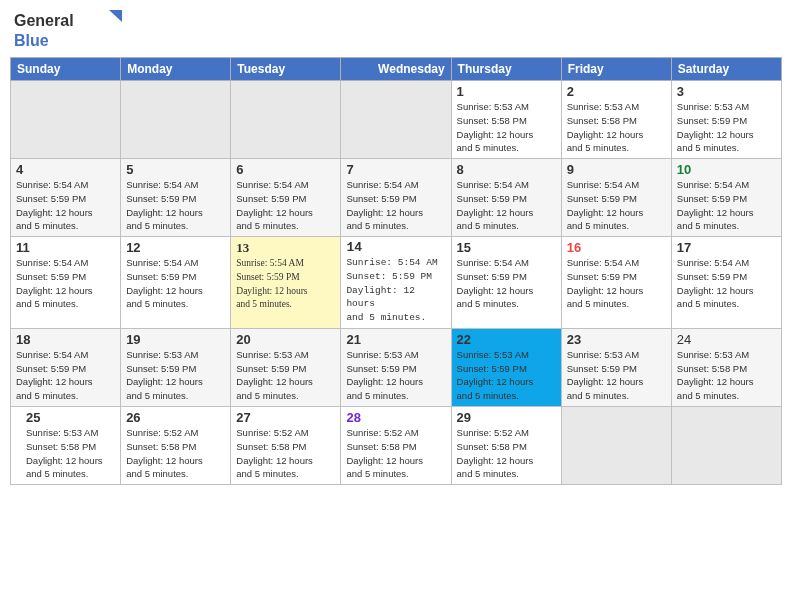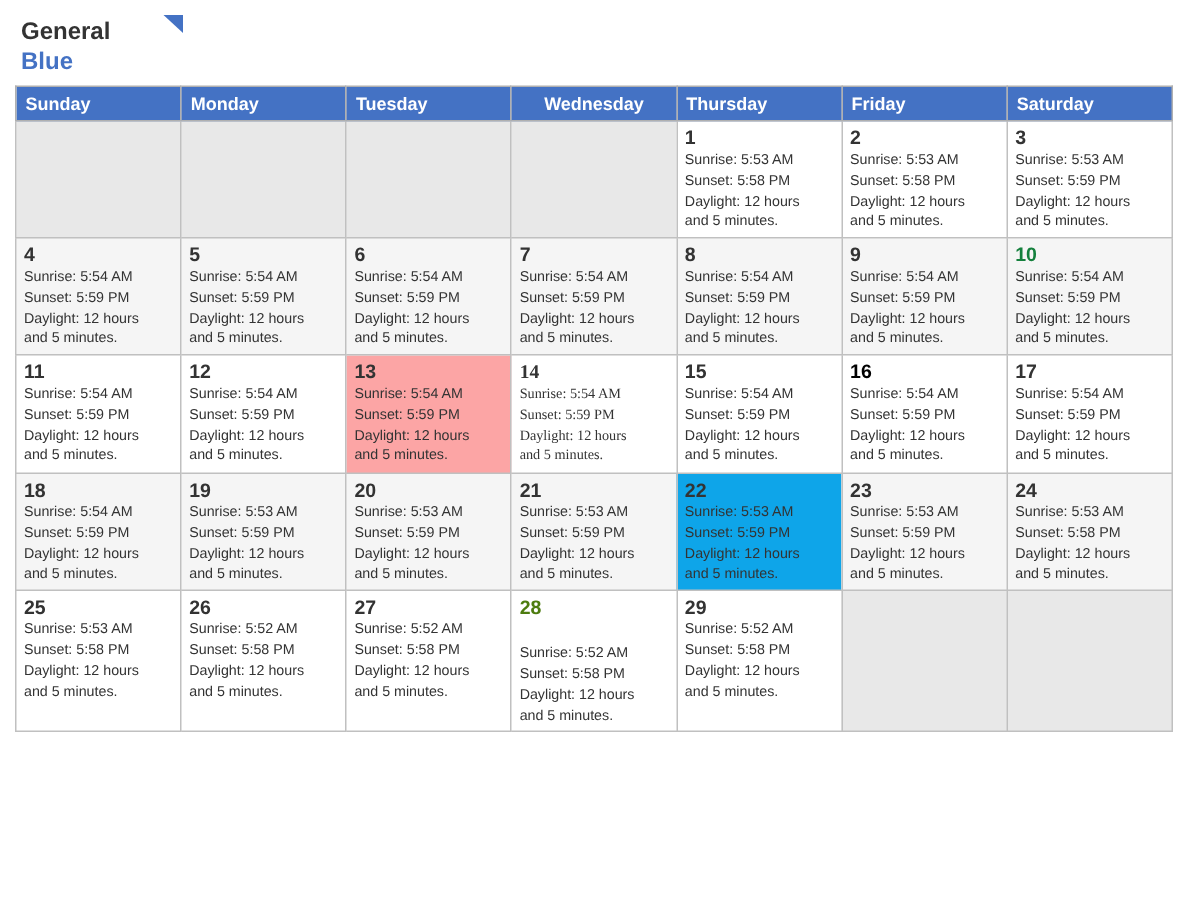--- a/index.html
+++ b/index.html
@@ -22,21 +22,21 @@
   </div>
 </div>
 
 <div style="padding: 0 10px;">
 <table style="width:100%; border-collapse:collapse;">
   <thead>
     <tr>
     <th style="background: rgb(68, 114, 196); color: rgb(255, 255, 255); text-align: left; padding: 4px 6px; font-size: 12px; border: 1px solid rgb(176, 176, 176); font-weight: bold; font-family: Arial;">Sunday</th>
           <th style="background: rgb(68, 114, 196); color: rgb(255, 255, 255); text-align: left; padding: 4px 6px; font-size: 12px; border: 1px solid rgb(176, 176, 176); font-weight: bold; font-family: Arial;">Monday</th>
           <th style="background: rgb(68, 114, 196); color: rgb(255, 255, 255); text-align: left; padding: 4px 6px; font-size: 12px; border: 1px solid rgb(176, 176, 176); font-weight: bold; font-family: Arial;">Tuesday</th>
-          <th style="background: rgb(68, 114, 196); color: rgb(255, 255, 255); text-align: center; padding: 4px 6px; font-size: 12px; border: 1px solid rgb(176, 176, 176); font-weight: bold; font-family: Arial;">Wednesday</th>
+          <th style="background: rgb(68, 114, 196); color: rgb(255, 255, 255); text-align: right; padding: 4px 6px; font-size: 12px; border: 1px solid rgb(176, 176, 176); font-weight: bold; font-family: Arial;">Wednesday</th>
           <th style="background: rgb(68, 114, 196); color: rgb(255, 255, 255); text-align: left; padding: 4px 6px; font-size: 12px; border: 1px solid rgb(176, 176, 176); font-weight: bold; font-family: Arial;">Thursday</th>
           <th style="background: rgb(68, 114, 196); color: rgb(255, 255, 255); text-align: left; padding: 4px 6px; font-size: 12px; border: 1px solid rgb(176, 176, 176); font-weight: bold; font-family: Arial;">Friday</th>
           <th style="background: rgb(68, 114, 196); color: rgb(255, 255, 255); text-align: left; padding: 4px 6px; font-size: 12px; border: 1px solid rgb(176, 176, 176); font-weight: bold; font-family: Arial;">Saturday</th>
         </tr>
   </thead>
   <tbody id="calendar-body">
   <tr>
           <td style="vertical-align: top; border: 1px solid rgb(192, 192, 192); padding: 3px 5px; width: 14.28%; font-size: 9.5px; color: rgb(51, 51, 51); background: rgb(232, 232, 232); height: 78px; font-family: Arial;"></td>
           <td style="vertical-align: top; border: 1px solid rgb(192, 192, 192); padding: 3px 5px; width: 14.28%; font-size: 9.5px; color: rgb(51, 51, 51); background: rgb(232, 232, 232); height: 78px; font-family: Arial;"></td>
           <td style="vertical-align: top; border: 1px solid rgb(192, 192, 192); padding: 3px 5px; width: 14.28%; font-size: 9.5px; color: rgb(51, 51, 51); background: rgb(232, 232, 232); height: 78px; font-family: Arial;"></td>
@@ -122,43 +122,43 @@
 Daylight: 12 hours
 and 5 minutes.</div>
           </td>
           <td style="vertical-align: top; border: 1px solid rgb(192, 192, 192); padding: 3px 5px; width: 14.28%; font-size: 9.5px; color: rgb(51, 51, 51); background: rgb(255, 255, 255); height: 78px; font-family: Arial;">
             <span style="font-size: 13px; font-weight: bold; color: rgb(51, 51, 51); display: block; margin-bottom: 1px;">12</span>
             <div style="font-size: 9.5px; line-height: 1.45; color: rgb(51, 51, 51); white-space: pre-line;">Sunrise: 5:54 AM
 Sunset: 5:59 PM
 Daylight: 12 hours
 and 5 minutes.</div>
           </td>
-          <td style="vertical-align: top; border: 1px solid rgb(192, 192, 192); padding: 3px 5px; width: 14.28%; font-size: 9.5px; color: rgb(51, 51, 51); background: #fca5a5; height: 78px; font-family: Liberation Sans, sans-serif;">
+          <td style="vertical-align: top; border: 1px solid rgb(192, 192, 192); padding: 3px 5px; width: 14.28%; font-size: 9.5px; color: rgb(51, 51, 51); background: #fef9c3; height: 78px; font-family: Liberation Serif, serif;">
             <span style="font-size: 13px; font-weight: bold; color: rgb(51, 51, 51); display: block; margin-bottom: 1px;">13</span>
             <div style="font-size: 9.5px; line-height: 1.45; color: rgb(51, 51, 51); white-space: pre-line;">Sunrise: 5:54 AM
 Sunset: 5:59 PM
 Daylight: 12 hours
 and 5 minutes.</div>
           </td>
-          <td style="vertical-align: top; border: 1px solid rgb(192, 192, 192); padding: 3px 5px; width: 14.28%; font-size: 9.5px; color: rgb(51, 51, 51); background: rgb(255, 255, 255); height: 78px; font-family: Liberation Serif, serif;">
+          <td style="vertical-align: top; border: 1px solid rgb(192, 192, 192); padding: 3px 5px; width: 14.28%; font-size: 9.5px; color: rgb(51, 51, 51); background: rgb(255, 255, 255); height: 78px; font-family: Liberation Mono, monospace;">
             <span style="font-size: 13px; font-weight: bold; color: rgb(51, 51, 51); display: block; margin-bottom: 1px;">14</span>
             <div style="font-size: 9.5px; line-height: 1.45; color: rgb(51, 51, 51); white-space: pre-line;">Sunrise: 5:54 AM
 Sunset: 5:59 PM
 Daylight: 12 hours
 and 5 minutes.</div>
           </td>
           <td style="vertical-align: top; border: 1px solid rgb(192, 192, 192); padding: 3px 5px; width: 14.28%; font-size: 9.5px; color: rgb(51, 51, 51); background: rgb(255, 255, 255); height: 78px; font-family: Arial;">
             <span style="font-size: 13px; font-weight: bold; color: rgb(51, 51, 51); display: block; margin-bottom: 1px;">15</span>
             <div style="font-size: 9.5px; line-height: 1.45; color: rgb(51, 51, 51); white-space: pre-line;">Sunrise: 5:54 AM
 Sunset: 5:59 PM
 Daylight: 12 hours
 and 5 minutes.</div>
           </td>
           <td style="vertical-align: top; border: 1px solid rgb(192, 192, 192); padding: 3px 5px; width: 14.28%; font-size: 9.5px; color: rgb(51, 51, 51); background: rgb(255, 255, 255); height: 78px; font-family: Arial;">
-            <span style="font-size: 13px; font-weight: bold; color: #000000; display: block; margin-bottom: 1px;">16</span>
+            <span style="font-size: 13px; font-weight: bold; color: #ef4444; display: block; margin-bottom: 1px;">16</span>
             <div style="font-size: 9.5px; line-height: 1.45; color: rgb(51, 51, 51); white-space: pre-line;">Sunrise: 5:54 AM
 Sunset: 5:59 PM
 Daylight: 12 hours
 and 5 minutes.</div>
           </td>
           <td style="vertical-align: top; border: 1px solid rgb(192, 192, 192); padding: 3px 5px; width: 14.28%; font-size: 9.5px; color: rgb(51, 51, 51); background: rgb(255, 255, 255); height: 78px; font-family: Arial; margin-left: 24px;">
             <span style="font-size: 13px; font-weight: bold; color: rgb(51, 51, 51); display: block; margin-bottom: 1px;">17</span>
             <div style="font-size: 9.5px; line-height: 1.45; color: rgb(51, 51, 51); white-space: pre-line;">Sunrise: 5:54 AM
 Sunset: 5:59 PM
 Daylight: 12 hours
@@ -202,29 +202,29 @@
 and 5 minutes.</div>
           </td>
           <td style="vertical-align: top; border: 1px solid rgb(192, 192, 192); padding: 3px 5px; width: 14.28%; font-size: 9.5px; color: rgb(51, 51, 51); background: rgb(245, 245, 245); height: 78px; font-family: Arial;">
             <span style="font-size: 13px; font-weight: bold; color: rgb(51, 51, 51); display: block; margin-bottom: 1px;">23</span>
             <div style="font-size: 9.5px; line-height: 1.45; color: rgb(51, 51, 51); white-space: pre-line;">Sunrise: 5:53 AM
 Sunset: 5:59 PM
 Daylight: 12 hours
 and 5 minutes.</div>
           </td>
           <td style="vertical-align: top; border: 1px solid rgb(192, 192, 192); padding: 3px 5px; width: 14.28%; font-size: 9.5px; color: rgb(51, 51, 51); background: rgb(245, 245, 245); height: 78px; font-family: Arial;">
-            <span style="font-size: 13px; font-weight: bold; color: rgb(51, 51, 51); display: block; margin-bottom: 1px;">24</span>
-            <div style="font-size: 9.5px; line-height: 1.45; color: rgb(51, 51, 51); white-space: pre-line;">Sunrise: 5:53 AM
-Sunset: 5:58 PM
-Daylight: 12 hours
-and 5 minutes.</div>
-          </td>
-        </tr>
-        <tr>
-          <td style="vertical-align: top; border: 1px solid rgb(192, 192, 192); padding: 3px 5px; width: 14.28%; font-size: 9.5px; color: rgb(51, 51, 51); background: rgb(255, 255, 255); height: 78px; font-family: Arial;">
+            <span style="font-size: 13px; font-weight: normal; color: rgb(51, 51, 51); display: block; margin-bottom: 1px;">24</span>
+            <div style="font-size: 9.5px; line-height: 1.45; color: rgb(51, 51, 51); white-space: pre-line;">Sunrise: 5:53 AM
+Sunset: 5:58 PM
+Daylight: 12 hours
+and 5 minutes.</div>
+          </td>
+        </tr>
+        <tr>
+          <td style="vertical-align: top; border: 1px solid rgb(192, 192, 192); padding: 3px 15px; width: 14.28%; font-size: 9.5px; color: rgb(51, 51, 51); background: rgb(255, 255, 255); height: 78px; font-family: Arial;">
             <span style="font-size: 13px; font-weight: bold; color: rgb(51, 51, 51); display: block; margin-bottom: 1px;">25</span>
             <div style="font-size: 9.5px; line-height: 1.45; color: rgb(51, 51, 51); white-space: pre-line;">Sunrise: 5:53 AM
 Sunset: 5:58 PM
 Daylight: 12 hours
 and 5 minutes.</div>
           </td>
           <td style="vertical-align: top; border: 1px solid rgb(192, 192, 192); padding: 3px 5px; width: 14.28%; font-size: 9.5px; color: rgb(51, 51, 51); background: rgb(255, 255, 255); height: 78px; font-family: Arial;">
             <span style="font-size: 13px; font-weight: bold; color: rgb(51, 51, 51); display: block; margin-bottom: 1px;">26</span>
             <div style="font-size: 9.5px; line-height: 1.45; color: rgb(51, 51, 51); white-space: pre-line;">Sunrise: 5:52 AM
 Sunset: 5:58 PM
@@ -232,21 +232,21 @@
 and 5 minutes.</div>
           </td>
           <td style="vertical-align: top; border: 1px solid rgb(192, 192, 192); padding: 3px 5px; width: 14.28%; font-size: 9.5px; color: rgb(51, 51, 51); background: rgb(255, 255, 255); height: 78px; font-family: Arial;">
             <span style="font-size: 13px; font-weight: bold; color: rgb(51, 51, 51); display: block; margin-bottom: 1px;">27</span>
             <div style="font-size: 9.5px; line-height: 1.45; color: rgb(51, 51, 51); white-space: pre-line;">Sunrise: 5:52 AM
 Sunset: 5:58 PM
 Daylight: 12 hours
 and 5 minutes.</div>
           </td>
           <td style="vertical-align: top; border: 1px solid rgb(192, 192, 192); padding: 3px 5px; width: 14.28%; font-size: 9.5px; color: rgb(51, 51, 51); background: rgb(255, 255, 255); height: 78px; font-family: Arial;">
-            <span style="font-size: 13px; font-weight: bold; color: #4d7c0f; display: block; margin-bottom: 17px;">28</span>
+            <span style="font-size: 13px; font-weight: bold; color: #6d28d9; display: block; margin-bottom: 1px;">28</span>
             <div style="font-size: 9.5px; line-height: 1.45; color: rgb(51, 51, 51); white-space: pre-line;">Sunrise: 5:52 AM
 Sunset: 5:58 PM
 Daylight: 12 hours
 and 5 minutes.</div>
           </td>
           <td style="vertical-align: top; border: 1px solid rgb(192, 192, 192); padding: 3px 5px; width: 14.28%; font-size: 9.5px; color: rgb(51, 51, 51); background: rgb(255, 255, 255); height: 78px; font-family: Arial;">
             <span style="font-size: 13px; font-weight: bold; color: rgb(51, 51, 51); display: block; margin-bottom: 1px;">29</span>
             <div style="font-size: 9.5px; line-height: 1.45; color: rgb(51, 51, 51); white-space: pre-line;">Sunrise: 5:52 AM
 Sunset: 5:58 PM
 Daylight: 12 hours

